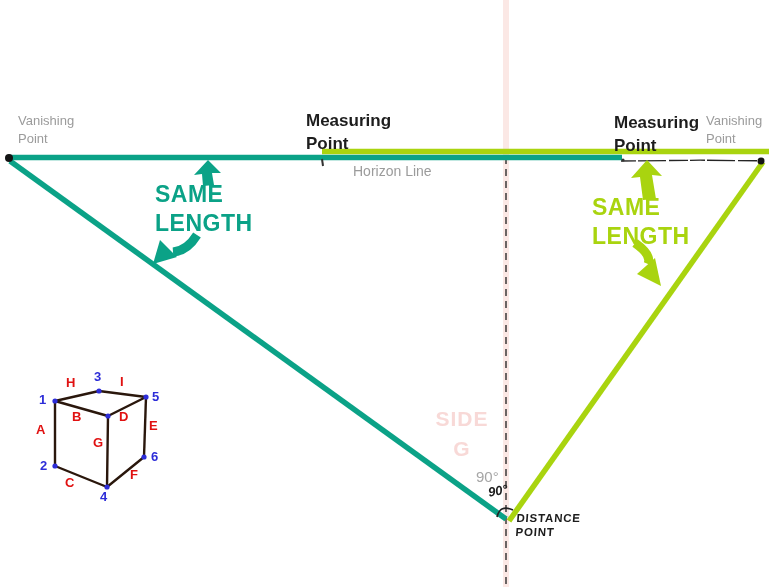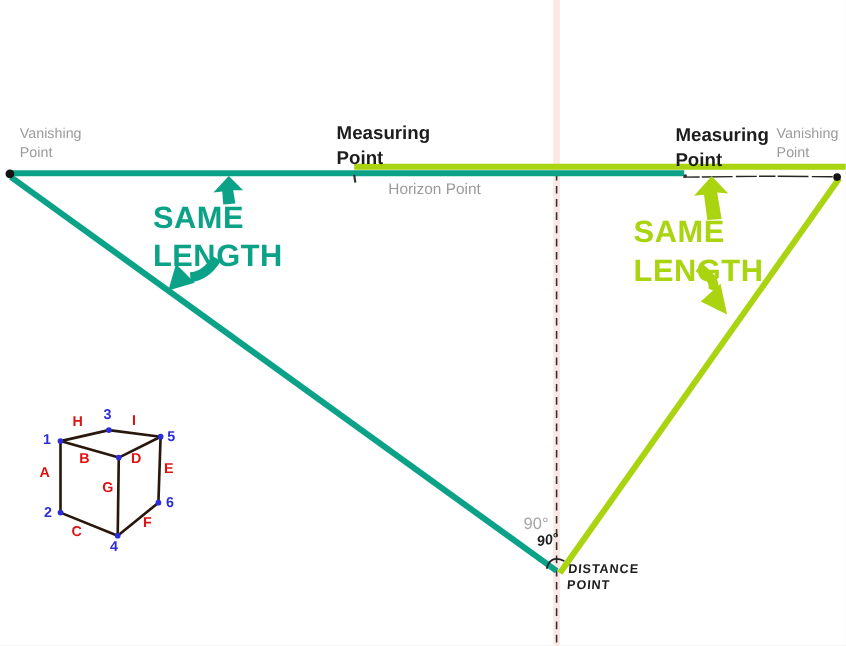--- a/index.html
+++ b/index.html
@@ -12,21 +12,21 @@
   }
   #art{position:absolute;left:0;top:0;width:769px;height:587px;}
   .lbl{position:absolute;white-space:normal;}
   .gray-lbl{color:var(--gray);font-size:13px;line-height:1.35;}
   .black-lbl{color:var(--ink);font-size:17px;font-weight:bold;line-height:1.35;}
   .lbl-vp-left{left:18px;top:112px;width:74px;}
   .lbl-mp-center{left:306px;top:110px;width:80px;}
   .lbl-mp-right{left:614px;top:112px;width:80px;}
   .lbl-vp-right{left:706px;top:112px;width:66px;}
   .lbl-horizon{left:353px;top:163px;font-size:14px;color:var(--gray);}
-  .same-lbl{font-weight:bold;font-size:28px;line-height:1.25;width:125px;letter-spacing:0.5px;}
+  .same-lbl{font-weight:bold;font-size:23px;line-height:1.25;width:125px;letter-spacing:0.5px;margin-left:16px;}
   .lbl-same-left{left:139px;top:180px;color:var(--teal);}
   .lbl-same-right{left:576px;top:193px;color:var(--chartreuse);}
   .lbl-side{left:426px;top:404px;width:72px;text-align:center;
     font-weight:bold;font-size:21px;line-height:1.45;letter-spacing:1px;
     color:var(--pink-text);}
   .lbl-angle-gray{left:476px;top:468px;font-size:15px;color:#a6a6a6;}
   .lbl-angle-black{left:488px;top:483px;font-size:13px;font-weight:bold;
     font-style:italic;color:var(--ink);transform:rotate(-10deg);}
   .lbl-distance{left:516px;top:511px;width:82px;font-size:11.5px;font-weight:bold;
     letter-spacing:0.8px;color:var(--ink);line-height:1.25;transform:skewX(-4deg);}
@@ -101,23 +101,24 @@
       <circle cx="146" cy="397" r="2.6"></circle>
       <circle cx="144" cy="457" r="2.6"></circle>
       <circle cx="108" cy="416" r="2.6"></circle>
     </g>
   </svg>
 
   <div class="lbl gray-lbl lbl-vp-left">Vanishing Point</div>
   <div class="lbl black-lbl lbl-mp-center">Measuring Point</div>
   <div class="lbl black-lbl lbl-mp-right">Measuring Point</div>
   <div class="lbl gray-lbl lbl-vp-right">Vanishing Point</div>
-  <div class="lbl lbl-horizon">Horizon Point</div>
+  <div class="lbl lbl-horizon">Horizon Line</div>
   <div class="lbl same-lbl lbl-same-left">SAME LENGTH</div>
   <div class="lbl same-lbl lbl-same-right">SAME LENGTH</div>
+  <div class="lbl lbl-side">SIDE G</div>
   <div class="lbl lbl-angle-gray">90°</div>
   <div class="lbl lbl-angle-black">90°</div>
   <div class="lbl lbl-distance">DISTANCE POINT</div>
 
   <span class="cube-lbl cube-num cv1">1</span>
   <span class="cube-lbl cube-num cv2">2</span>
   <span class="cube-lbl cube-num cv3">3</span>
   <span class="cube-lbl cube-num cv4">4</span>
   <span class="cube-lbl cube-num cv5">5</span>
   <span class="cube-lbl cube-num cv6">6</span>

